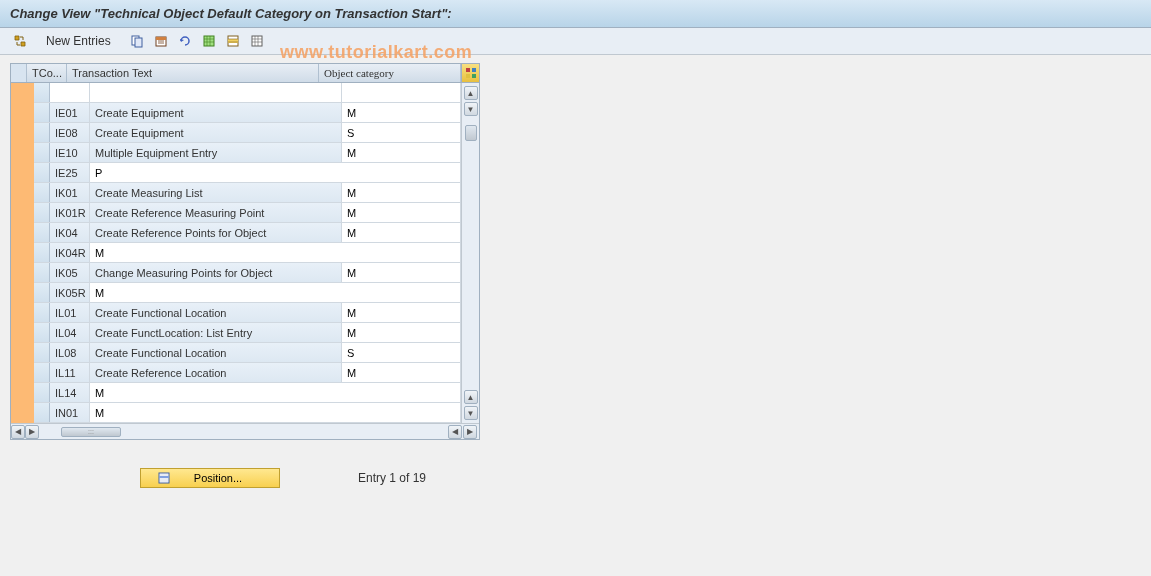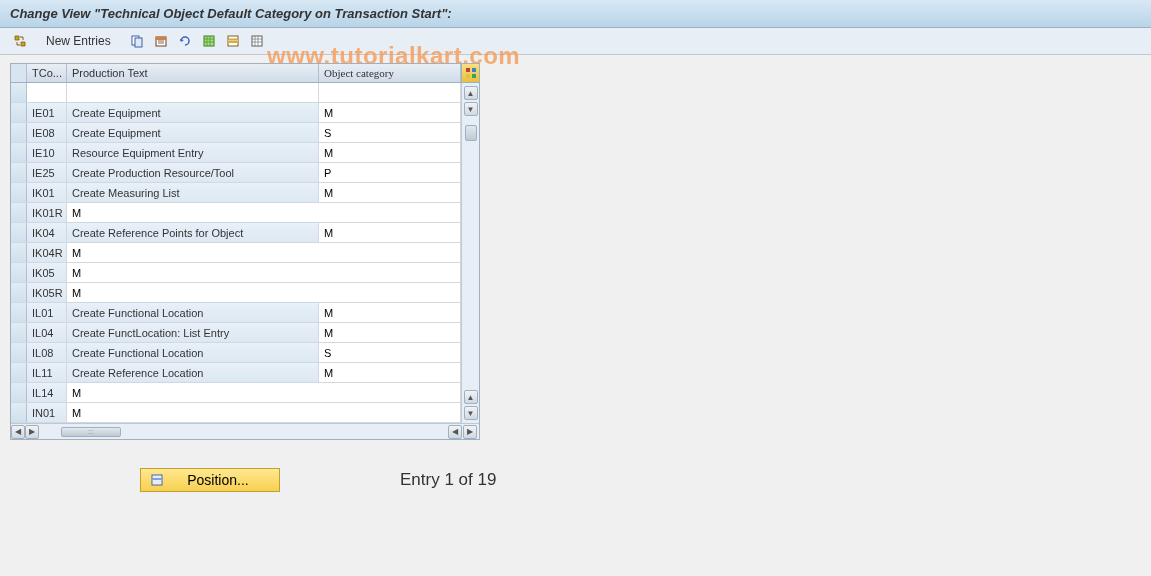--- a/index.html
+++ b/index.html
@@ -41,23 +41,23 @@
     }
     .new-entries-btn {
       padding: 2px 8px;
       cursor: pointer;
       font-size: 12px;
       color: #333;
       margin: 0 4px;
     }
     .watermark {
       position: absolute;
-      left: 267px;
+      left: 280px;
       top: 42px;
-      font-size: 24px;
+      font-size: 18px;
       font-weight: bold;
       color: #f5a060;
       opacity: 0.85;
       pointer-events: none;
       letter-spacing: 0.5px;
     }
     .content-area {
       padding: 8px 10px;
       position: relative;
     }
@@ -90,20 +90,21 @@
       border-left: 1px solid #a0b0c0;
       display: flex;
       align-items: center;
       justify-content: center;
     }
     .table-body {
       display: flex;
     }
     .rows-area {
       flex: 1;
+      margin-left: 23px;
     }
     .vscroll {
       width: 18px;
       background: #e8eef5;
       border-left: 1px solid #c0c8d0;
       display: flex;
       flex-direction: column;
       align-items: center;
       padding: 2px 0;
     }
@@ -202,36 +203,36 @@
     .footer-area {
       margin-top: 28px;
       display: flex;
       align-items: center;
       padding-left: 130px;
     }
     .position-btn {
       background: linear-gradient(to bottom, #ffe890, #f8d050);
       border: 1px solid #c0a030;
       padding: 3px 30px 3px 10px;
-      font-size: 14px;
+      font-size: 11px;
       cursor: pointer;
       display: flex;
       align-items: center;
       gap: 24px;
       min-width: 140px;
       justify-content: center;
     }
     .position-icon {
       width: 12px;
       height: 12px;
       display: inline-block;
     }
     .entry-status {
-      margin-left: 120px;
-      font-size: 17px;
+      margin-left: 78px;
+      font-size: 12px;
       color: #333;
     }
     svg { display: block; }
   </style>
 </head>
 <body>
 
 <div class="titlebar">
   <span class="titlebar-text">Change View "Technical Object Default Category on Transaction Start":</span>
 </div>
@@ -284,21 +285,21 @@
   </span>
 </div>
 
 <span class="watermark">www.tutorialkart.com</span>
 
 <div class="content-area">
   <div class="table-container">
     <div class="table-header">
       <div class="th th-select"></div>
       <div class="th th-tcode">TCo...</div>
-      <div class="th th-text">Production Text</div>
+      <div class="th th-text">Transaction Text</div>
       <div class="th th-cat">Object category</div>
       <div class="th-config">
         <svg width="12" height="12" viewBox="0 0 12 12">
             <rect x="1" y="1" width="4" height="4" fill="#c04040"></rect>
             <rect x="7" y="1" width="4" height="4" fill="#4080c0"></rect>
             <rect x="1" y="7" width="4" height="4" fill="#e0c040"></rect>
             <rect x="7" y="7" width="4" height="4" fill="#40a060"></rect>
           </svg>
       </div>
     </div>
@@ -318,54 +319,55 @@
           </div>
           <div class="row">
             <div class="cell cell-select"></div>
             <div class="cell cell-tcode">IE08</div>
             <div class="cell cell-text">Create Equipment</div>
             <div class="cell cell-cat">S</div>
           </div>
           <div class="row">
             <div class="cell cell-select"></div>
             <div class="cell cell-tcode">IE10</div>
-            <div class="cell cell-text">Resource Equipment Entry</div>
+            <div class="cell cell-text">Multiple Equipment Entry</div>
             <div class="cell cell-cat">M</div>
           </div>
           <div class="row">
             <div class="cell cell-select"></div>
             <div class="cell cell-tcode">IE25</div>
-            <div class="cell cell-text">Create Production Resource/Tool</div>
             <div class="cell cell-cat">P</div>
           </div>
           <div class="row">
             <div class="cell cell-select"></div>
             <div class="cell cell-tcode">IK01</div>
             <div class="cell cell-text">Create Measuring List</div>
             <div class="cell cell-cat">M</div>
           </div>
           <div class="row">
             <div class="cell cell-select"></div>
             <div class="cell cell-tcode">IK01R</div>
+            <div class="cell cell-text">Create Reference Measuring Point</div>
             <div class="cell cell-cat">M</div>
           </div>
           <div class="row">
             <div class="cell cell-select"></div>
             <div class="cell cell-tcode">IK04</div>
             <div class="cell cell-text">Create Reference Points for Object</div>
             <div class="cell cell-cat">M</div>
           </div>
           <div class="row">
             <div class="cell cell-select"></div>
             <div class="cell cell-tcode">IK04R</div>
             <div class="cell cell-cat">M</div>
           </div>
           <div class="row">
             <div class="cell cell-select"></div>
             <div class="cell cell-tcode">IK05</div>
+            <div class="cell cell-text">Change Measuring Points for Object</div>
             <div class="cell cell-cat">M</div>
           </div>
           <div class="row">
             <div class="cell cell-select"></div>
             <div class="cell cell-tcode">IK05R</div>
             <div class="cell cell-cat">M</div>
           </div>
           <div class="row">
             <div class="cell cell-select"></div>
             <div class="cell cell-tcode">IL01</div>

